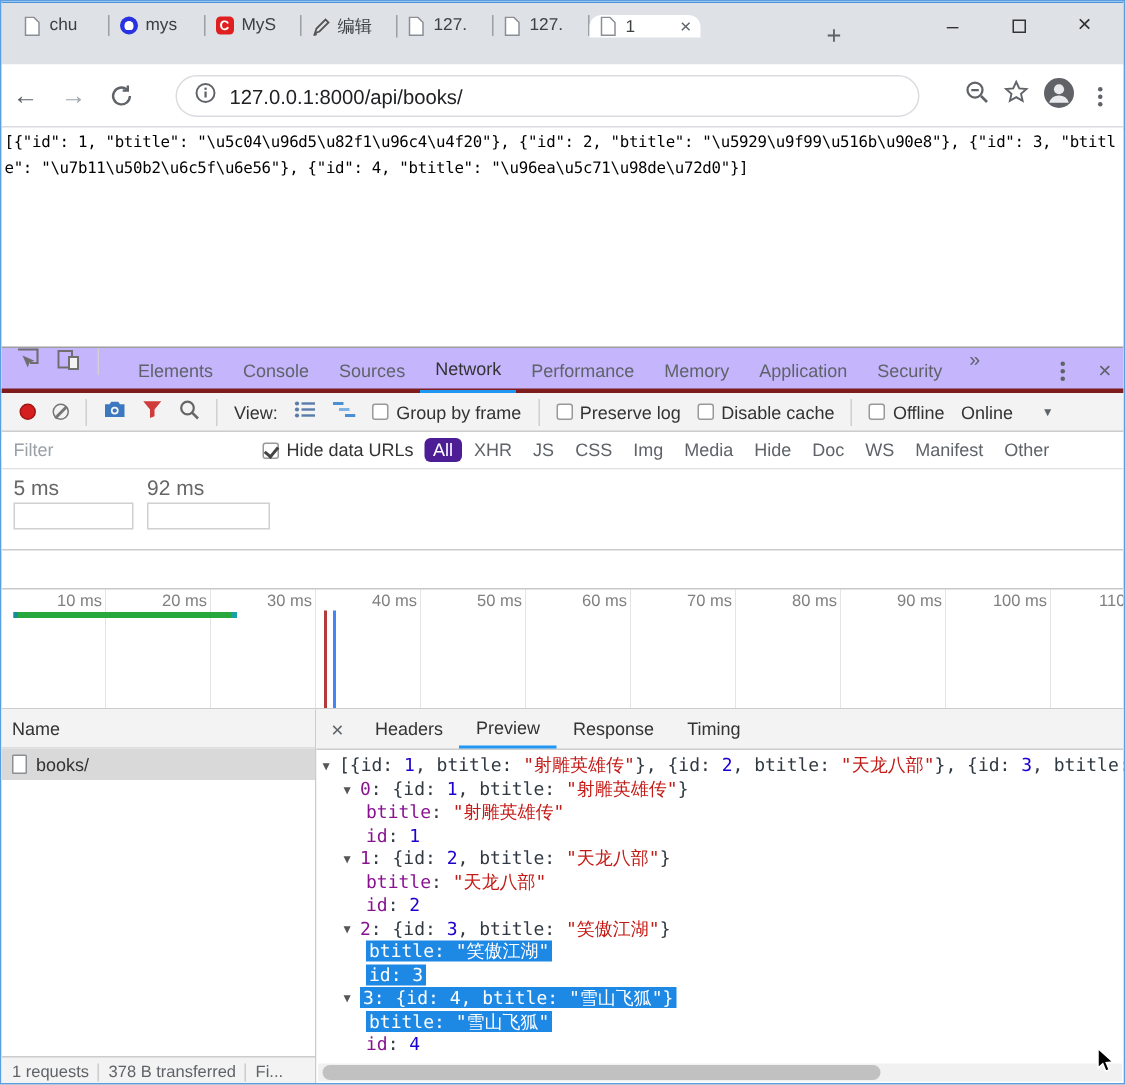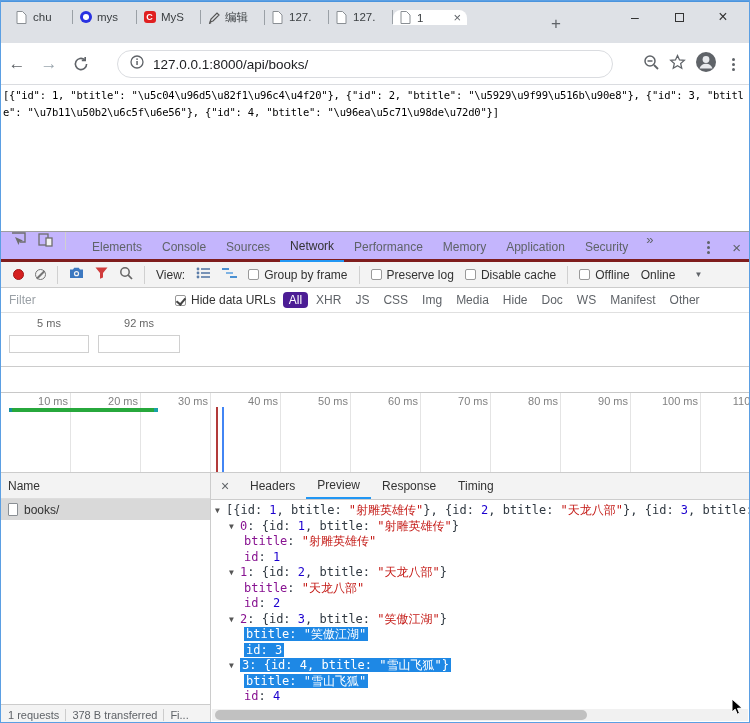--- a/index.html
+++ b/index.html
@@ -63,21 +63,21 @@
 
   .filter-bar{position:absolute;left:0;top:56px;width:100%;height:25px;background:#fff;border-bottom:1px solid #e0e0e0;display:flex;align-items:center;gap:7px}
   .filter-input{width:155px;border:none;outline:none;font-size:12px;color:#333;padding:0 8px}
   .filter-input::placeholder{color:#9aa0a6}
   .chips{display:flex;align-items:center;gap:2px}
   .chip{padding:1px 6px;color:#5f6368;white-space:nowrap}
   .chip.active{background:#4c1d95;color:#fff;border-radius:4px}
 
   .filmstrip{position:absolute;left:0;top:81px;width:100%;height:54px;background:#fff;border-bottom:1px solid #ccc}
   .frame{position:absolute;top:22px;height:18px;background:#fff;border:1px solid #d0d0d0}
-  .frame-lbl{position:absolute;top:4px;font-size:11px;color:#666;text-align:center}
+  .frame-lbl{position:absolute;top:4px;font-size:14px;color:#666;}
 
   .overview{position:absolute;left:0;top:160px;width:100%;height:81px;border-top:1px solid #c8c8c8;border-bottom:1px solid #ccc;background:#fff;overflow:hidden;background-image:repeating-linear-gradient(to right,transparent 0 69px,#e4e4e4 69px 70px)}
   .tick{position:absolute;top:2px;width:70px;text-align:right;padding-right:3px;font-size:11px;color:#808080}
   .ov-bar{position:absolute;top:15px;left:8px;width:149px;height:4px;background:#27a83c}
   .ov-bar::before{content:"";position:absolute;left:0;top:0;width:3px;height:4px;background:#148f9b}
   .ov-bar::after{content:"";position:absolute;right:0;top:0;width:4px;height:4px;background:#18a0a8}
   .ev-line{position:absolute;top:14px;bottom:0;width:1.5px}
   .ev-red{left:215px;background:#b23b3b}
   .ev-blue{left:221px;background:#4285f4}
 

